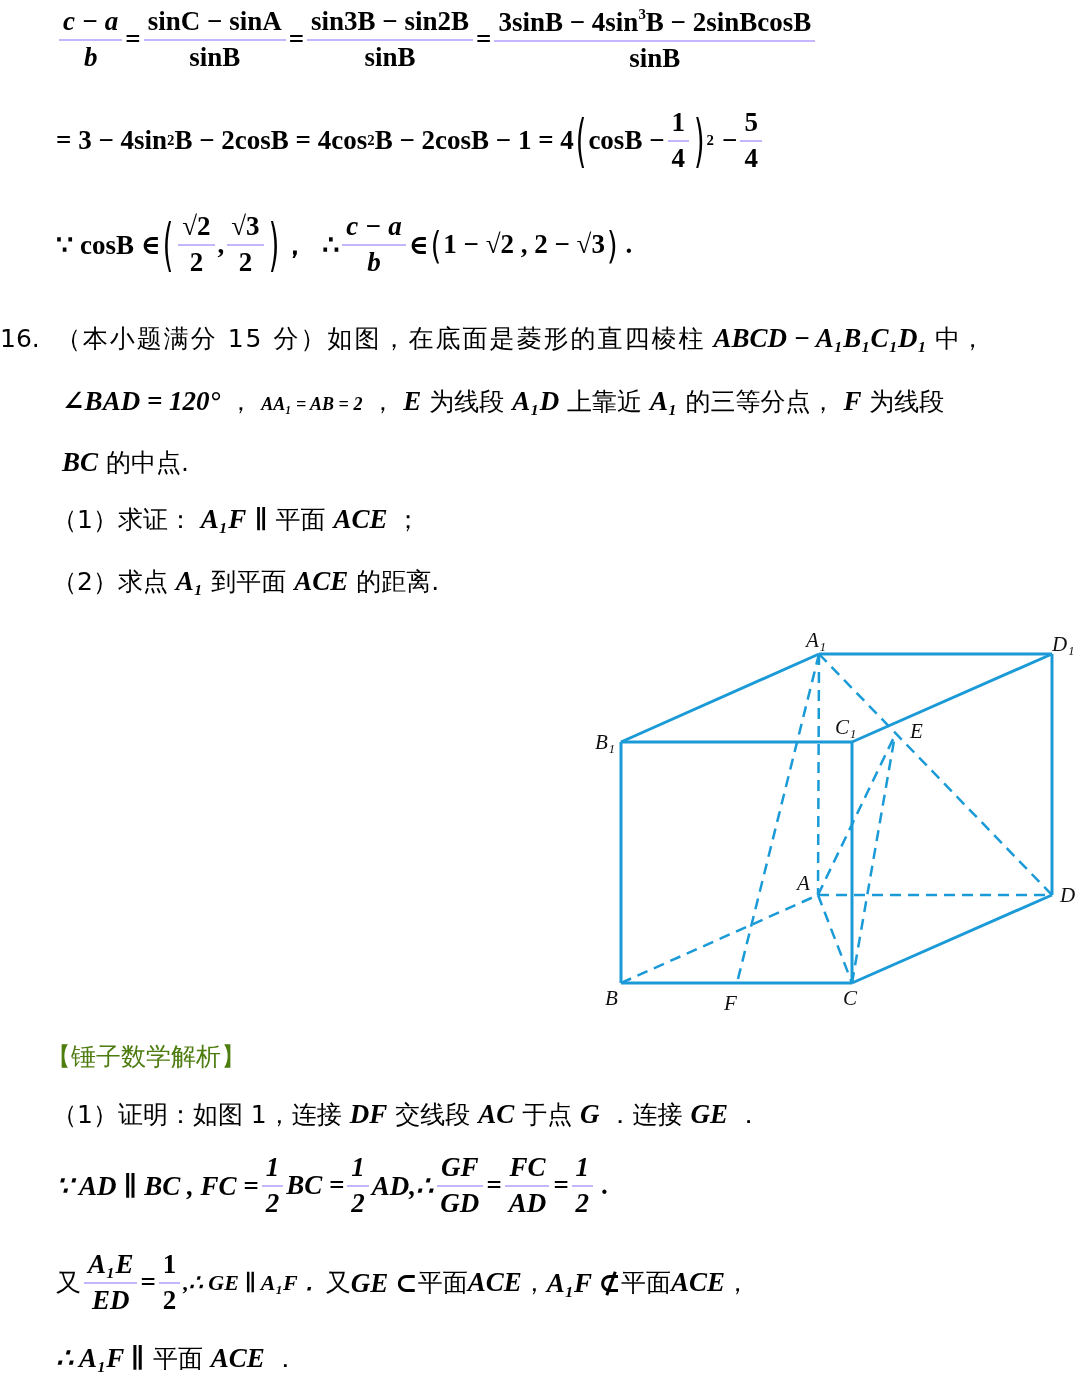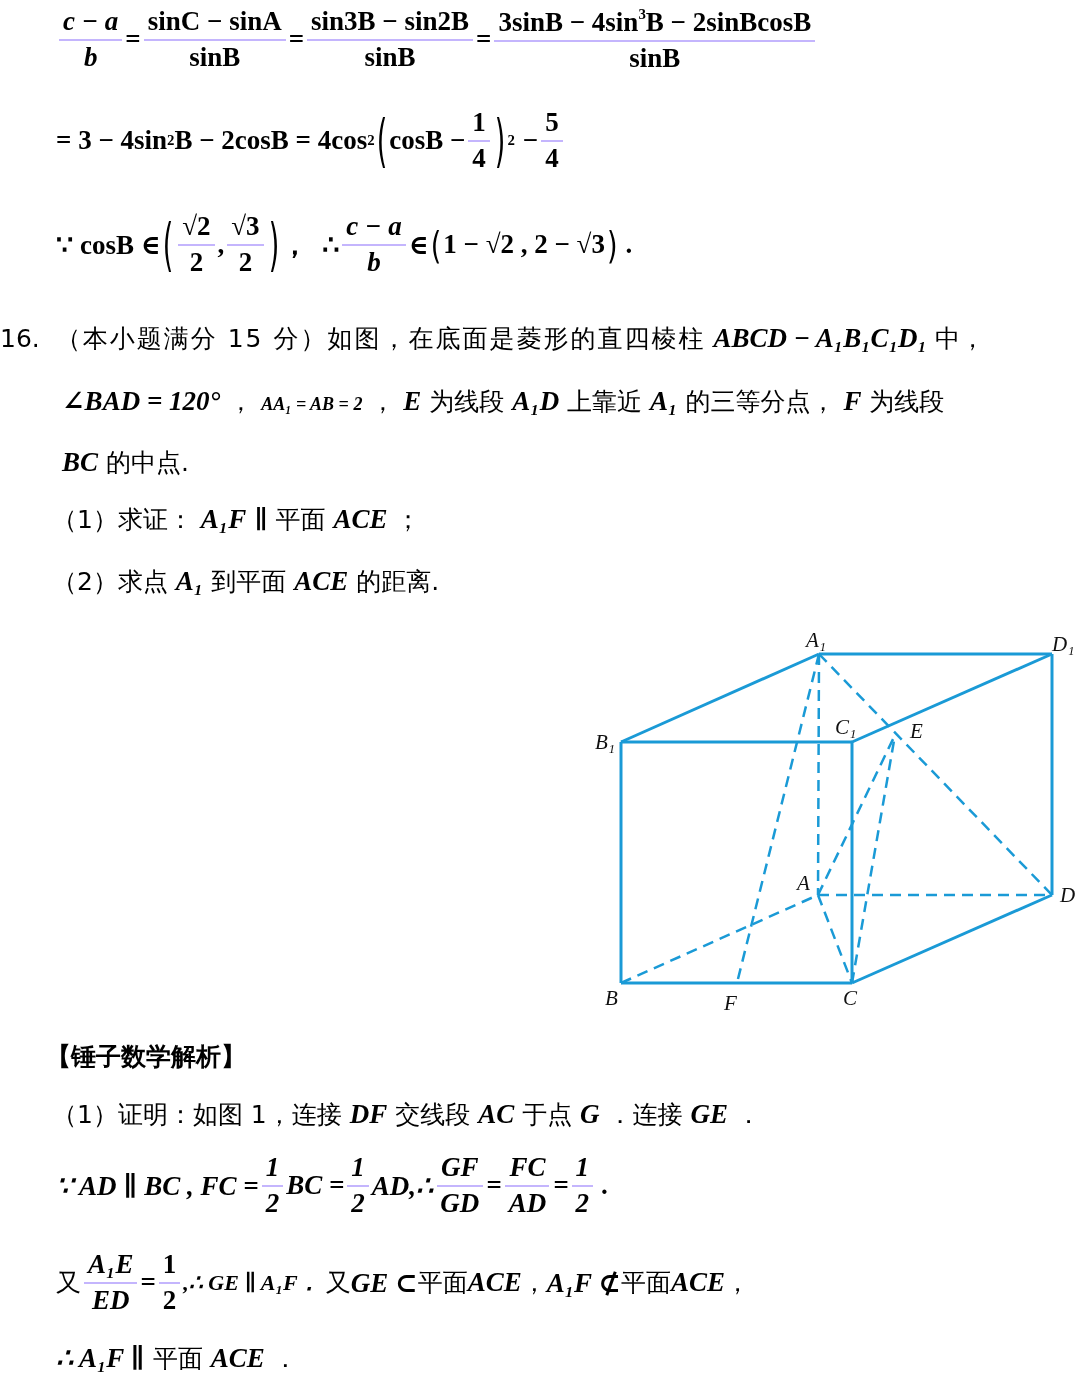--- a/index.html
+++ b/index.html
@@ -11,21 +11,21 @@
   .abs { position: absolute; white-space: nowrap; }
   .m { font-family: "Liberation Serif", "DejaVu Serif", serif; font-weight: bold; }
   .mi { font-family: "Liberation Serif", "DejaVu Serif", serif; font-weight: bold; font-style: italic; }
   .cn { font-family: "DejaVu Sans", "Liberation Sans", sans-serif; }
   .sup { font-size: 0.55em; vertical-align: 0.8em; font-style: normal; }
   .frac { display: inline-flex; flex-direction: column; align-items: center; vertical-align: middle; margin: 0 3px; }
   .frac > .num { border-bottom: 2px solid #c4b5fd; padding: 0 4px 2px 4px; line-height: 1.1; }
   .frac > .den { padding: 2px 4px 0 4px; line-height: 1.1; }
   .line { display: flex; align-items: center; }
   .big-paren { font-family: "DejaVu Sans", sans-serif; font-weight: normal; transform: scaleY(2.1); display: inline-block; margin: 0 2px; }
-  .red-title { color: #000000; font-weight: bold; }
+  .red-title { color: #4d7c0f; font-weight: normal; }
   svg text { font-family: "Liberation Serif", "DejaVu Serif", serif; font-style: italic; }
 </style>
 </head>
 <body>
 
 <div class="abs line" style="left:56px; top:6px; font-size:27px;">
   <span class="frac mi">
     <span class="num">c − a</span>
     <span class="den">b</span>
   </span>
@@ -44,20 +44,21 @@
     <span class="num"><span>3sinB − 4sin</span><span class="sup">3</span><span>B − 2sinBcosB</span></span>
     <span class="den">sinB</span>
   </span>
 </div>
 
 <div class="abs line m" style="left:56px; top:108px; font-size:27px;">
   <span>= 3 − 4sin</span>
     <span class="sup">2</span>
   <span>B − 2cosB = 4cos</span>
     <span class="sup">2</span>
+  <span>B − 2cosB − 1 = 4</span>
   <span class="big-paren">(</span>
   <span>cosB −</span>
   <span class="frac">
     <span class="num">1</span>
     <span class="den">4</span>
   </span>
   <span class="big-paren">)</span>
     <span class="sup" style="vertical-align:1.3em;">2</span>
   <span style="margin-left:8px;">−</span>
   <span class="frac">

